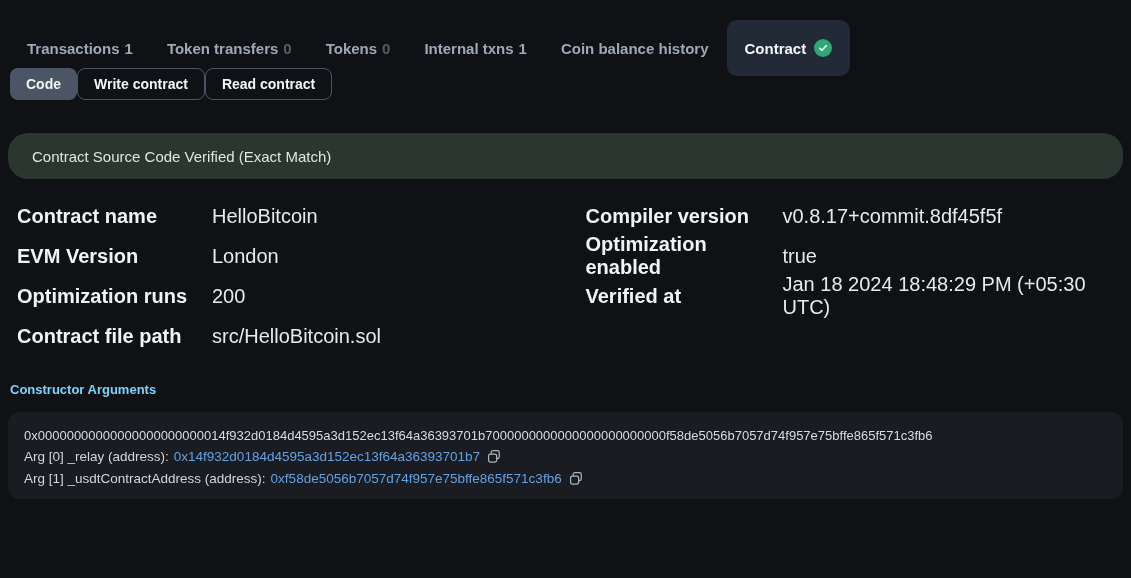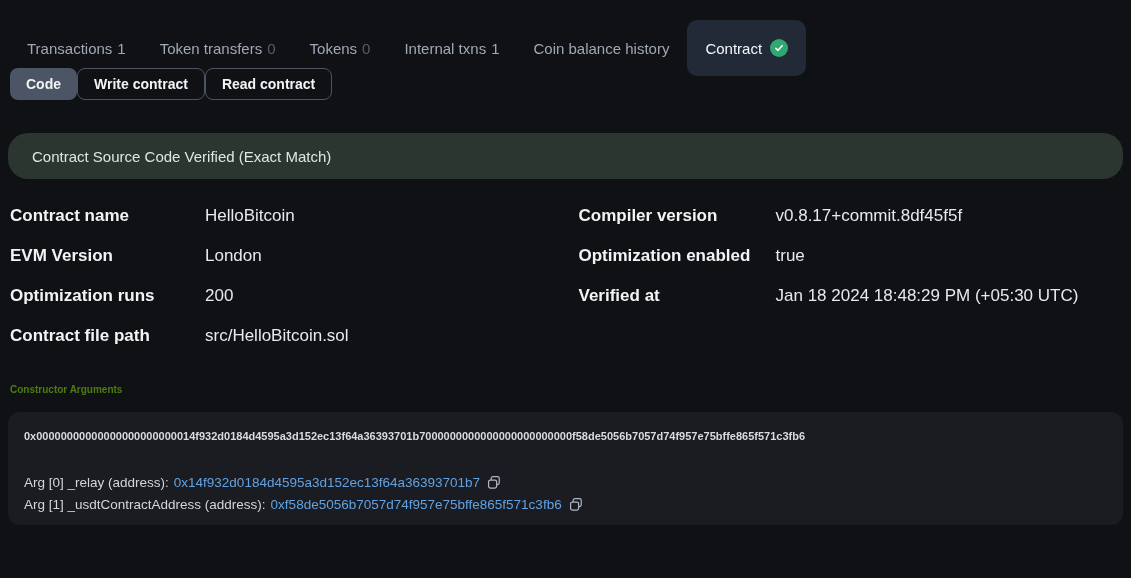--- a/index.html
+++ b/index.html
@@ -16,21 +16,21 @@
   .tabs {
     margin-top: 28px;
     height: 40px;
     display: flex;
     align-items: center;
     gap: 34px;
     padding-left: 19px;
   }
   .tab {
     font-size: 15px;
-    font-weight: 400;
+    font-weight: 700;
     color: #9ea8b7;
     white-space: nowrap;
     cursor: pointer;
   }
   .tab .count { margin-left: 5px; }
   .count-bright { color: #9ea8b7; }
   .count-dim { color: #565d69; }
   .tab-pill {
     background: #222937;
     color: #f5f7fa;
@@ -93,52 +93,51 @@
     margin-top: 17px;
     display: flex;
   }
   .info-col { width: 50%; }
   .info-col.right { padding-left: 13px; }
   .info-col.left { padding-left: 2px; }
   .info-row {
     height: 40px;
     display: flex;
     align-items: center;
-    font-size: 17px;
+    font-size: 20px;
+    margin-left: 7px;
   }
   .info-label {
     font-weight: 700;
     color: #f1f3f5;
     flex: 0 0 195px;
   }
   .info-col.right .info-label { flex-basis: 197px; }
   .info-value { color: #e7e9ec; }
 
   
   .ctor-heading {
     margin-top: 24px;
     padding-left: 2px;
-    font-size: 10px;
-    font-weight: 700;
-    color: #4d7c0f;
+    font-size: 13px;
+    font-weight: 700;
+    color: #7dd3fc;
     line-height: 20px;
   }
   .ctor-box {
     margin-top: 12px;
     background: #1a1c21;
     border-radius: 12px;
     padding: 14px 16px 10px 16px;
   }
   .ctor-raw {
-    font-size: 11px;
+    font-size: 13px;
     line-height: 20px;
     color: #d9dbde;
     word-break: break-all;
-    margin-bottom: 26px;
-    font-weight: bold;
   }
   .ctor-arg {
     font-size: 13.5px;
     line-height: 21.5px;
     color: #d2d6db;
     display: flex;
     align-items: center;
     white-space: nowrap;
   }
   .arg-link {

